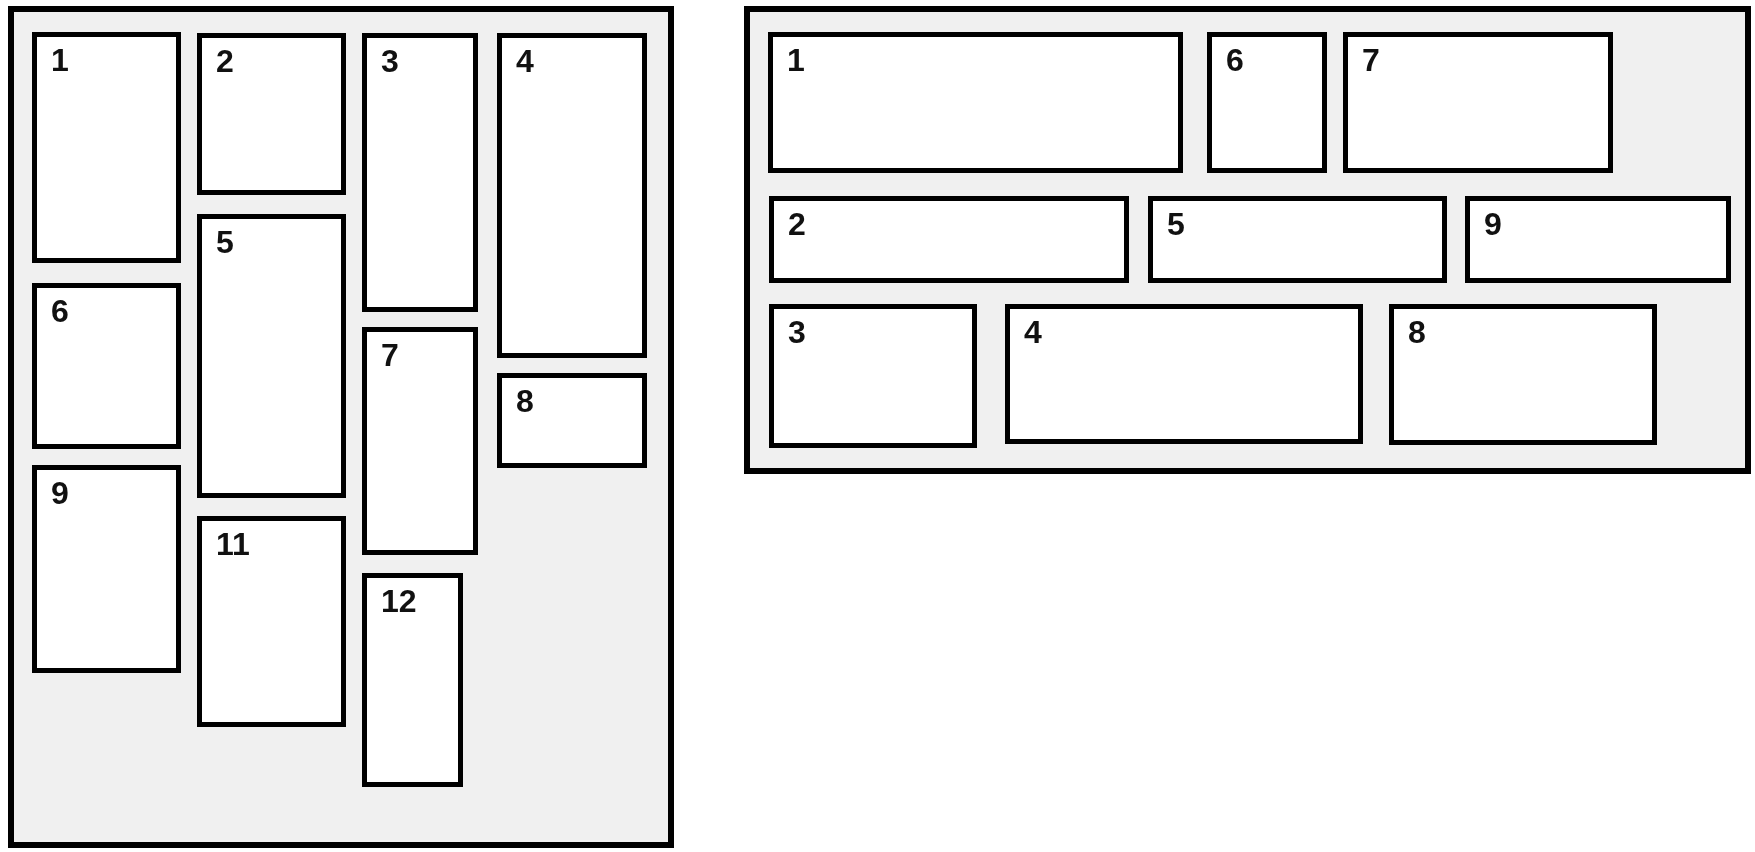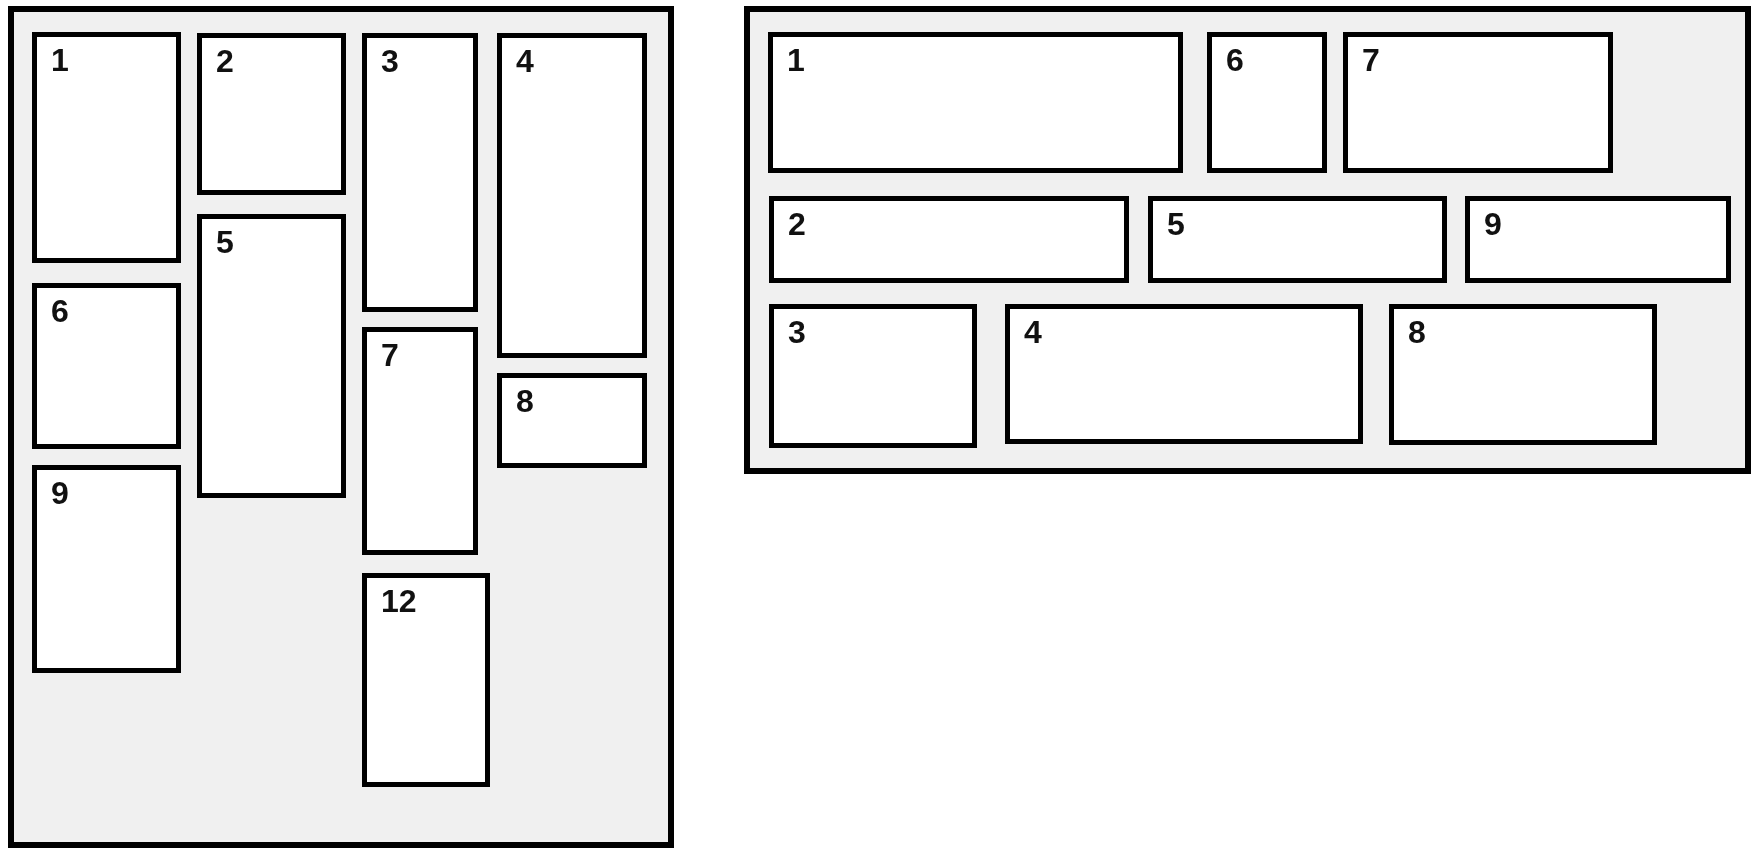--- a/index.html
+++ b/index.html
@@ -59,21 +59,24 @@
     </div>
     <div class="box" style="left: 348px; top: 315px; width: 116px; height: 228px; background: rgb(255, 255, 255); border-color: rgb(0, 0, 0);">
       <span class="box-label" style="color: rgb(17, 17, 17);">7</span>
     </div>
     <div class="box" style="left: 483px; top: 361px; width: 150px; height: 95px; background: rgb(255, 255, 255); border-color: rgb(0, 0, 0);">
       <span class="box-label" style="color: rgb(17, 17, 17);">8</span>
     </div>
     <div class="box" style="left: 18px; top: 453px; width: 149px; height: 208px; background: rgb(255, 255, 255); border-color: rgb(0, 0, 0);">
       <span class="box-label" style="color: rgb(17, 17, 17);">9</span>
     </div>
-    <div class="box" style="left: 348px; top: 561px; width: 128px; height: 214px; background: rgb(255, 255, 255); border-color: rgb(0, 0, 0);">
+    <div class="box" style="left: 183px; top: 504px; width: 149px; height: 211px; background: rgb(255, 255, 255); border-color: rgb(0, 0, 0);">
+      <span class="box-label" style="color: rgb(17, 17, 17);">11</span>
+    </div>
+    <div class="box" style="left: 348px; top: 561px; width: 101px; height: 214px; background: rgb(255, 255, 255); border-color: rgb(0, 0, 0);">
       <span class="box-label" style="color: rgb(17, 17, 17);">12</span>
     </div>
   </div>
 
 <div class="panel" style="left: 744px; top: 6px; width: 1007px; height: 468px; background: rgb(240, 240, 240); border-color: rgb(0, 0, 0);">
     <div class="box" style="left: 18px; top: 20px; width: 415px; height: 141px; background: rgb(255, 255, 255); border-color: rgb(0, 0, 0);">
       <span class="box-label" style="color: rgb(17, 17, 17);">1</span>
     </div>
     <div class="box" style="left: 457px; top: 20px; width: 120px; height: 141px; background: rgb(255, 255, 255); border-color: rgb(0, 0, 0);">
       <span class="box-label" style="color: rgb(17, 17, 17);">6</span>

